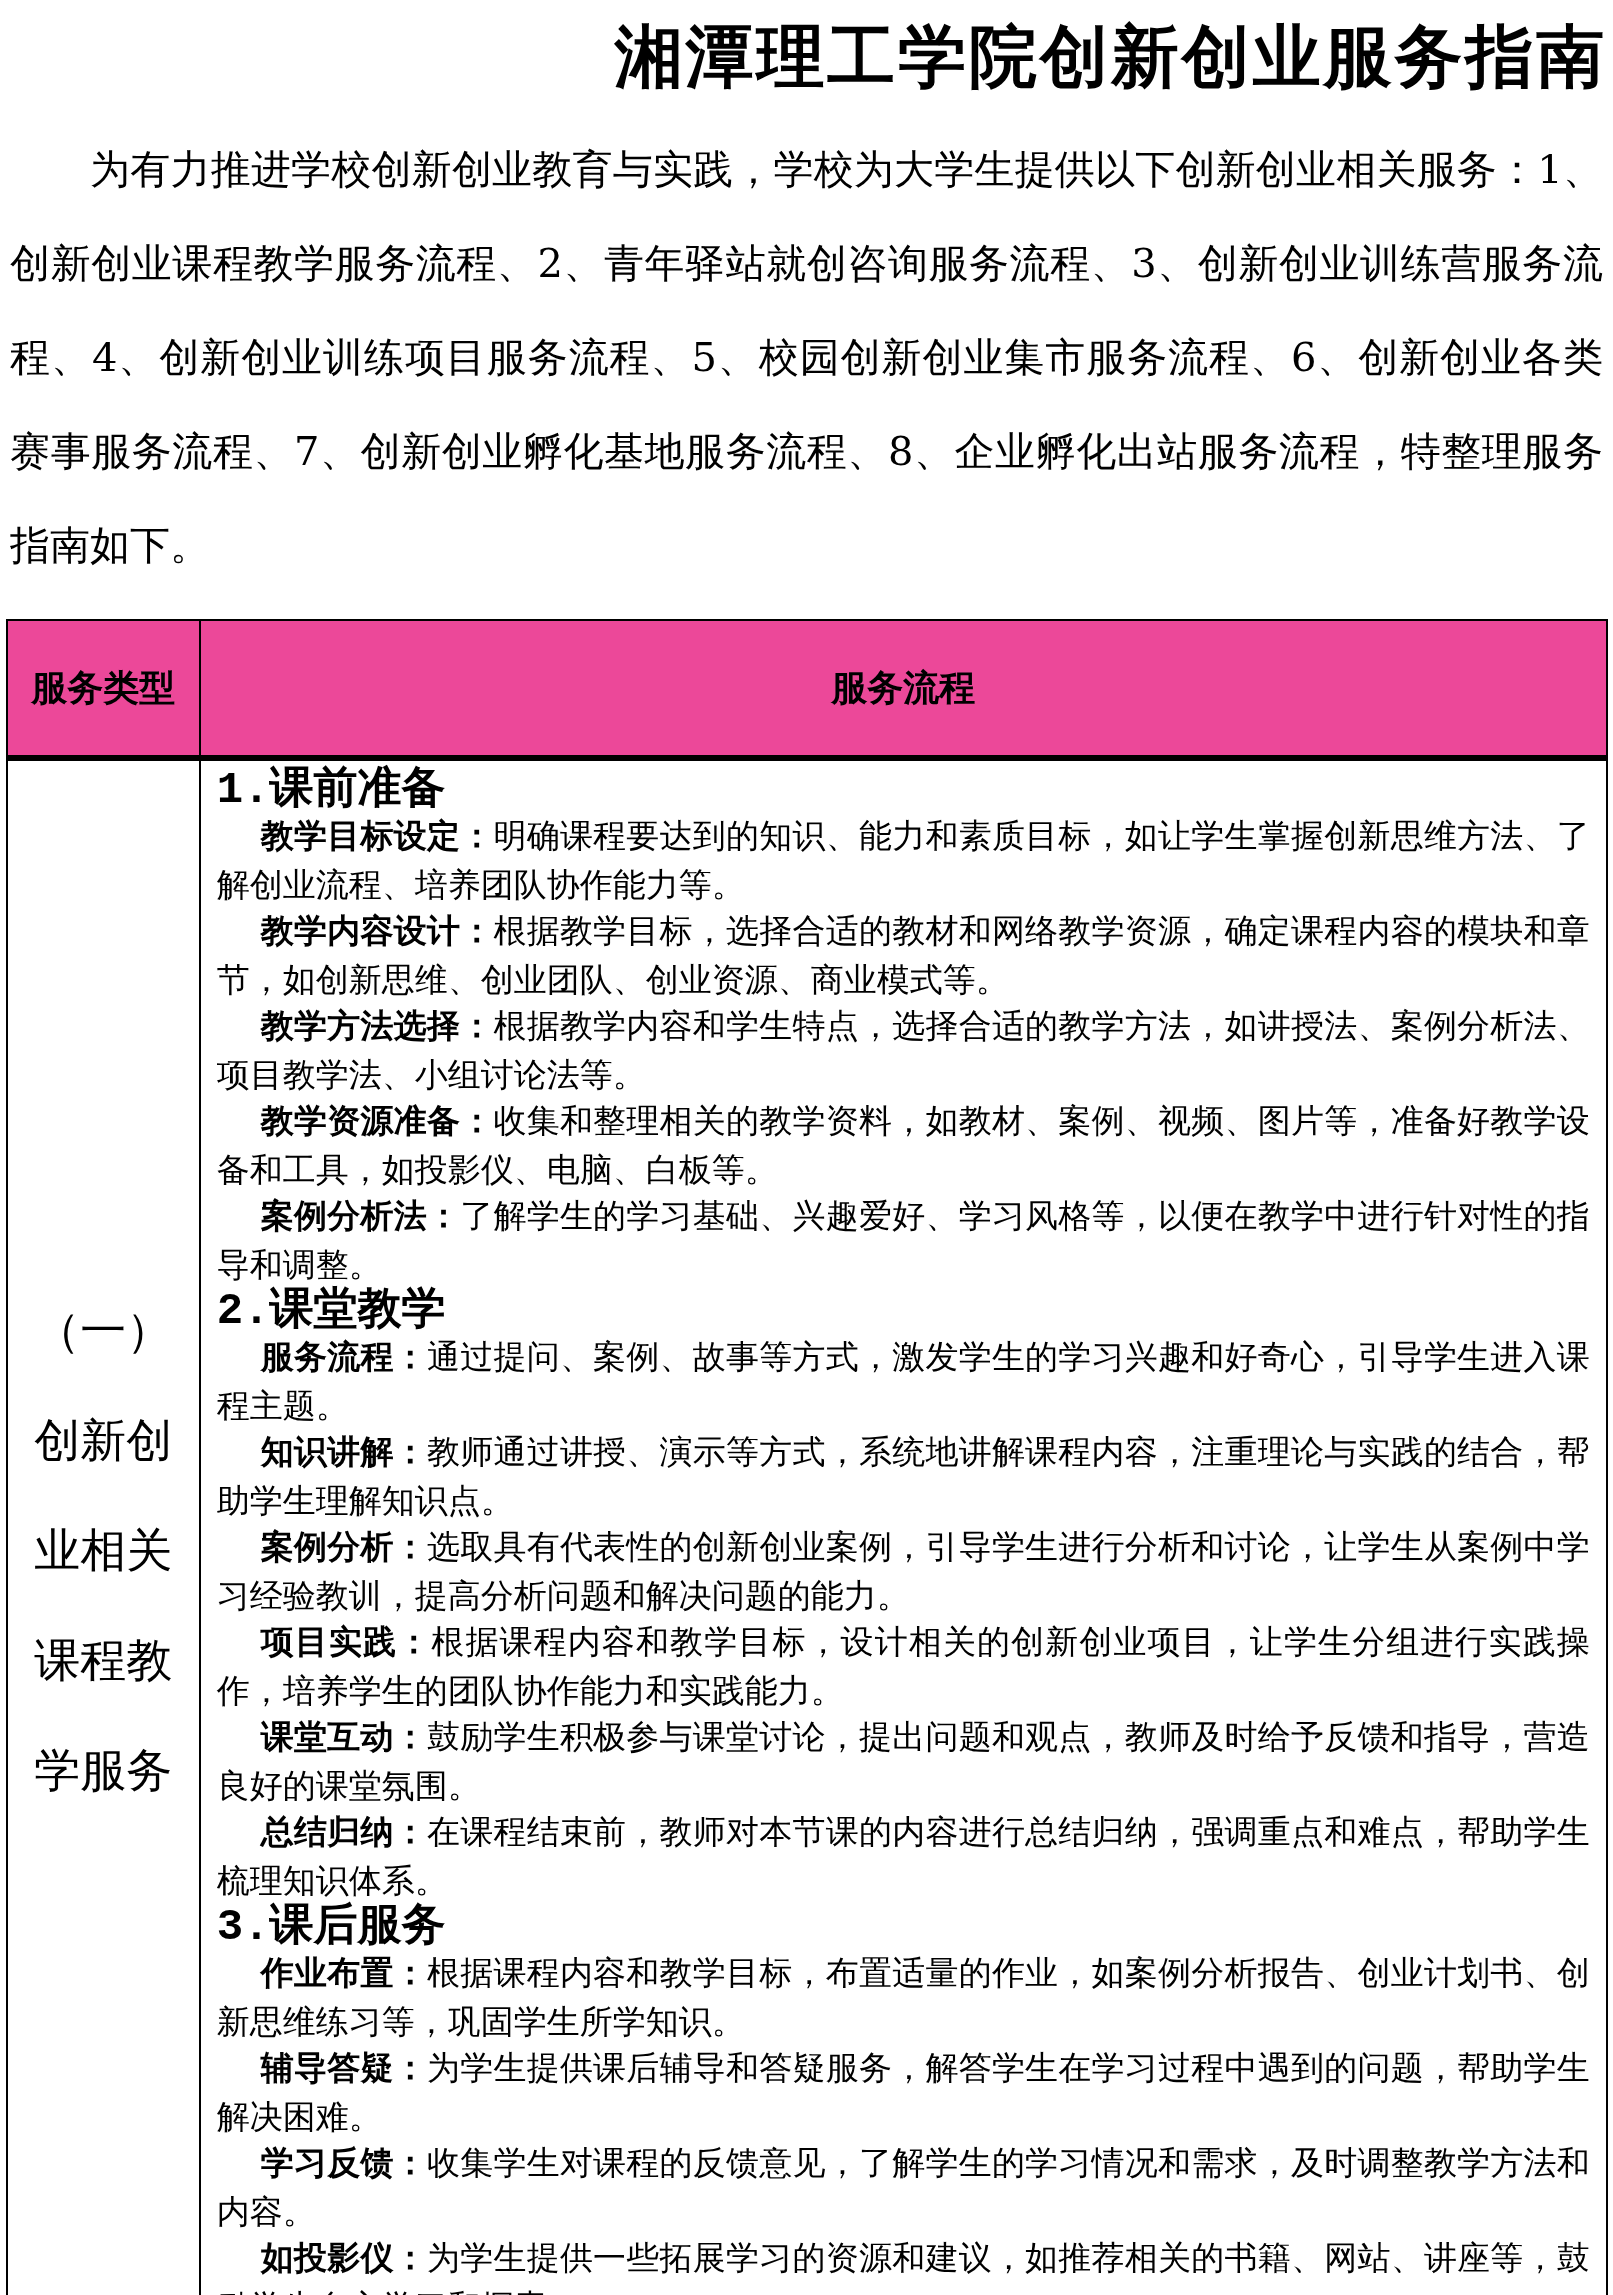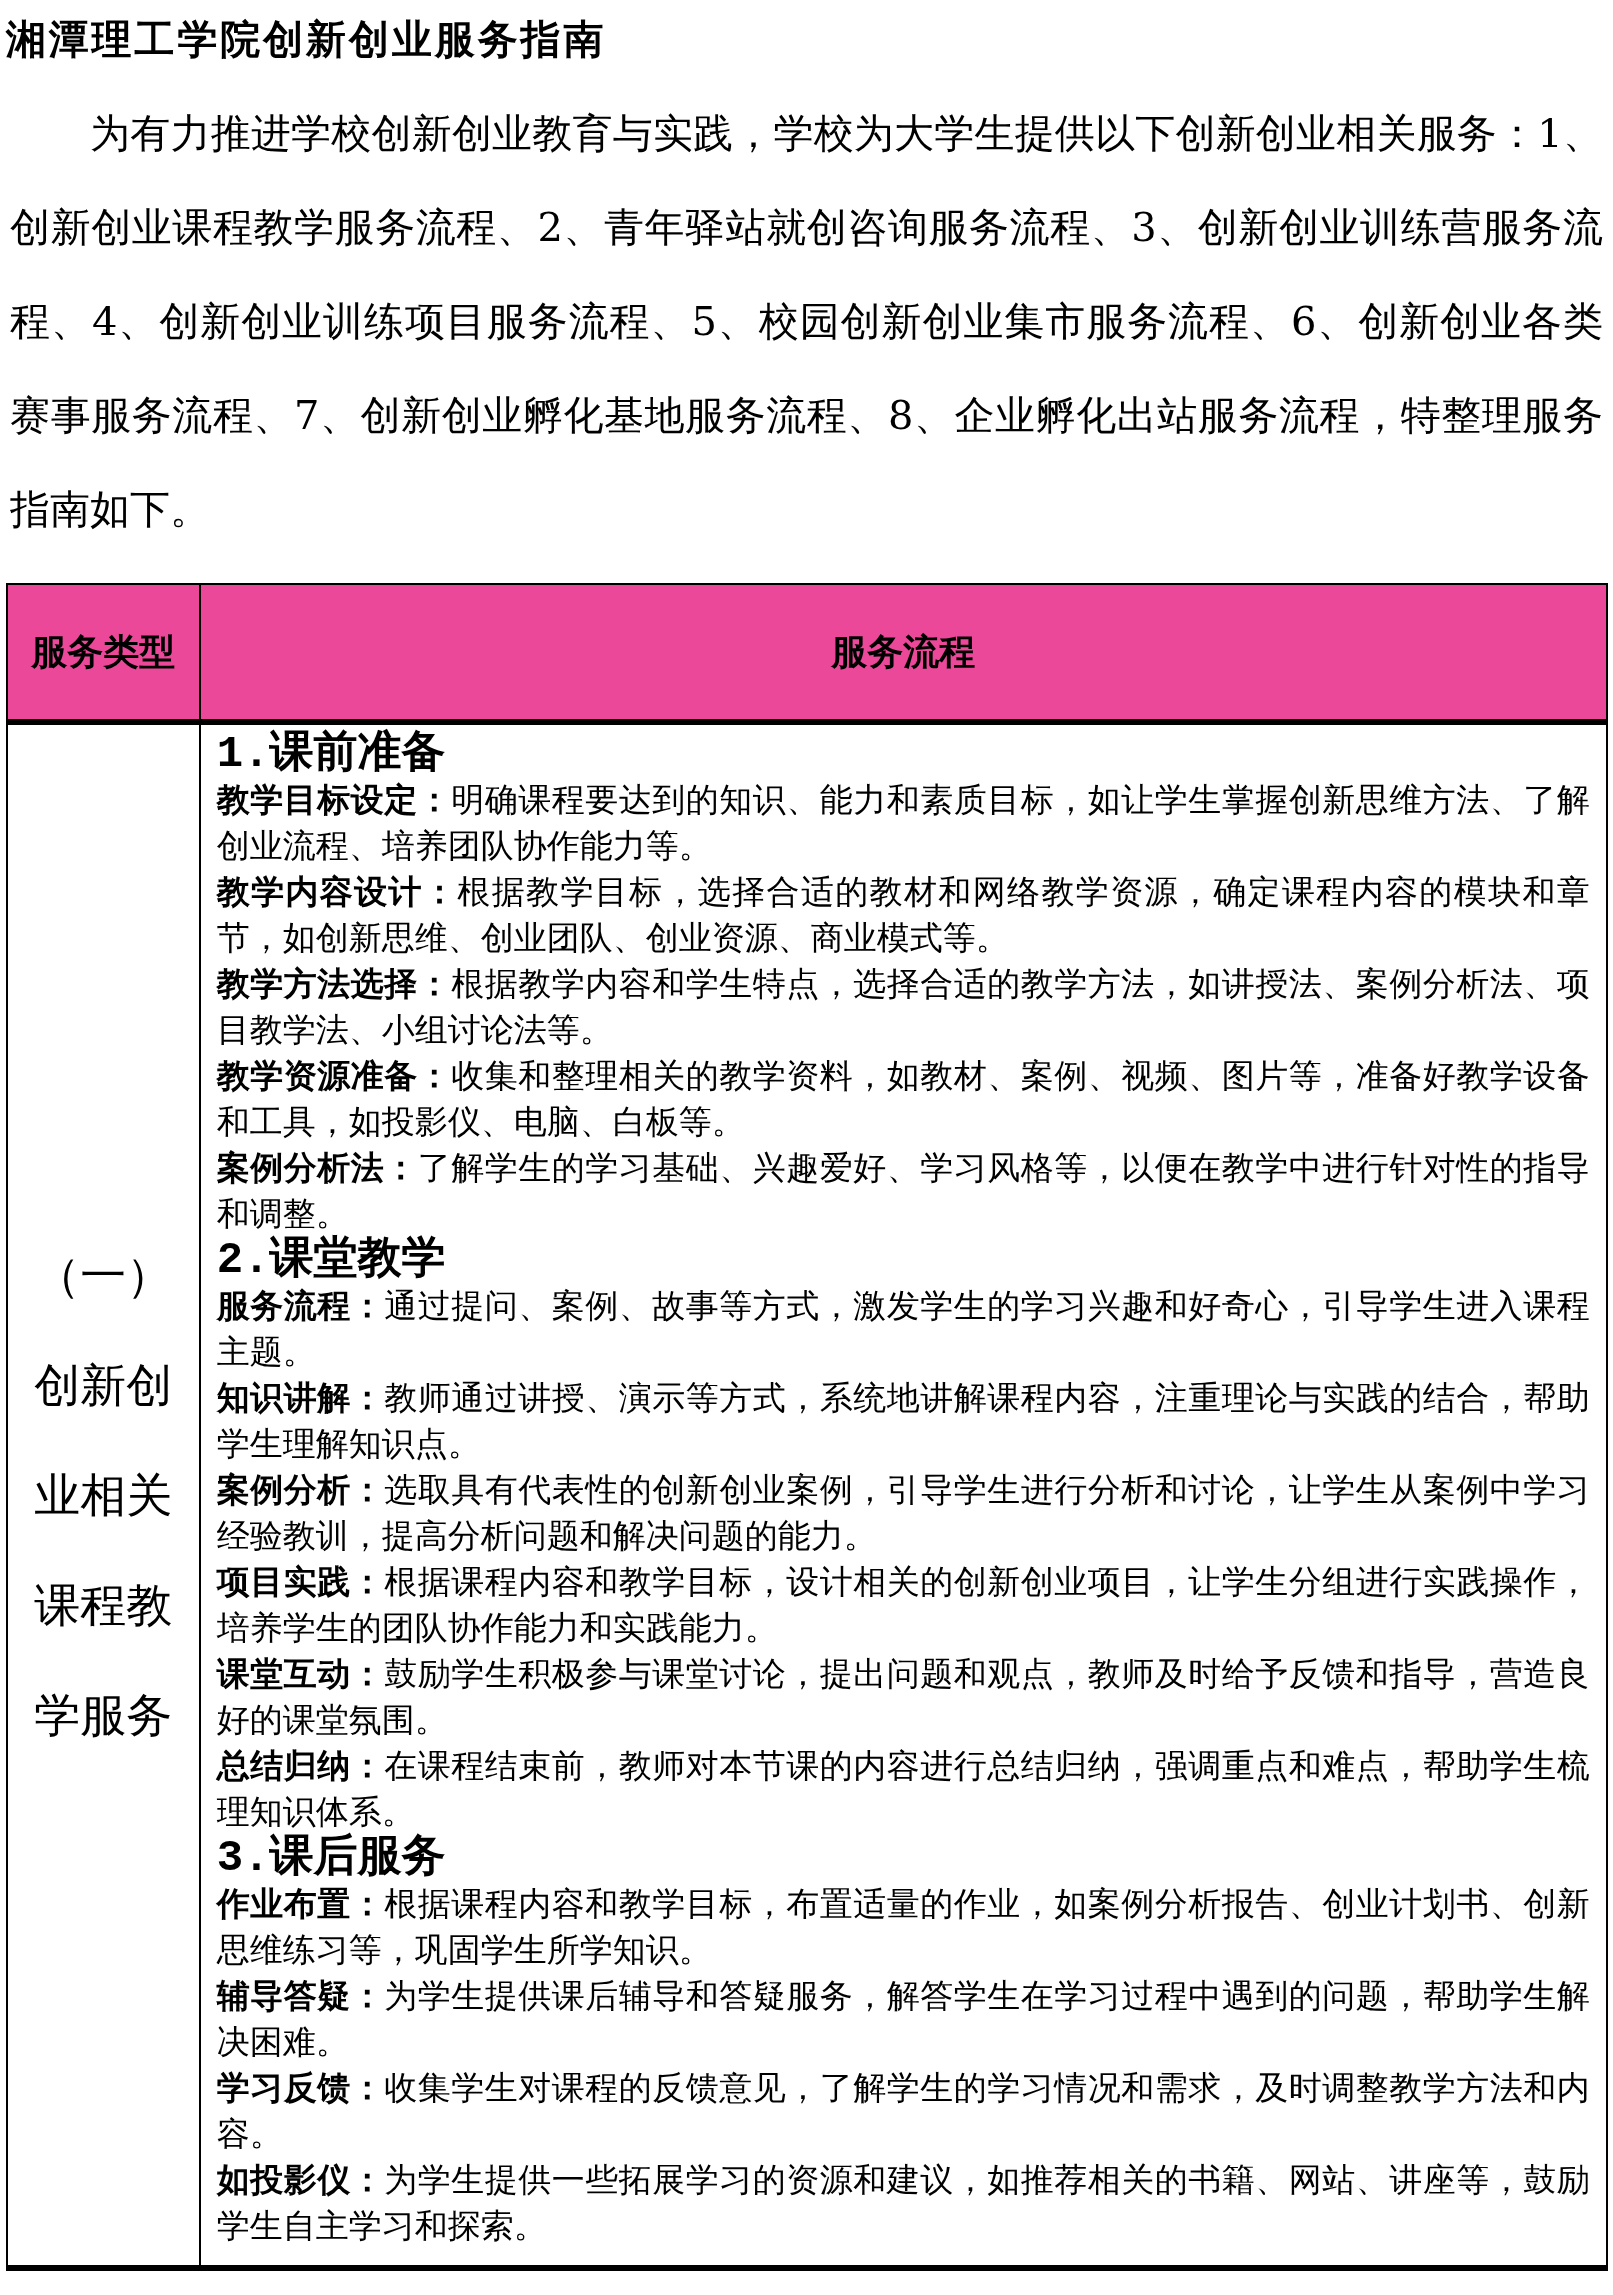--- a/index.html
+++ b/index.html
@@ -1,24 +1,24 @@
 <!DOCTYPE html>
 <html style="font-size:11.6px"><head>
 <meta charset="utf-8">
 <style>
   html, body { margin: 0; padding: 0; background: #ffffff; }
   body { width: 1613px; color: #000000; font-family: "DejaVu Serif", serif; }
   .page { box-sizing: border-box; width: 1613px; min-height: 2295px; padding: 0 5.8px; }
 
   .title {
     margin: 0; padding-top: 11.6px;
-    text-align: left;
+    text-align: right;
     font-family: "DejaVu Serif", serif;
     font-weight: 700;
-    font-size: 40px;
+    font-size: 68px;
     letter-spacing: 2.9px;
   }
 
   .intro {
     margin: 19px 4.3px 0 4.3px;
     font-family: "DejaVu Serif", serif;
     font-size: 40px;
     line-height: 94px;
     text-align: justify;
     text-indent: 2em;
@@ -73,22 +73,23 @@
   }
   .item {
     margin: 0;
     font-family: "DejaVu Serif", serif;
     font-size: 33px;
     line-height: 46px;
     text-align: justify;
     word-break: break-all;
   }
   .item b {
-    font-family: Liberation Sans, sans-serif;
+    font-family: Liberation Mono, monospace;
     font-weight: 700;
+    margin-left: 44px;
   }
 </style>
 </head>
 <body>
 
 <div class="page">
 
   <h1 class="title">湘潭理工学院创新创业服务指南</h1>
 
   <p class="intro">为有力推进学校创新创业教育与实践，学校为大学生提供以下创新创业相关服务：1、创新创业课程教学服务流程、2、青年驿站就创咨询服务流程、3、创新创业训练营服务流程、4、创新创业训练项目服务流程、5、校园创新创业集市服务流程、6、创新创业各类赛事服务流程、7、创新创业孵化基地服务流程、8、企业孵化出站服务流程，特整理服务指南如下。</p>

